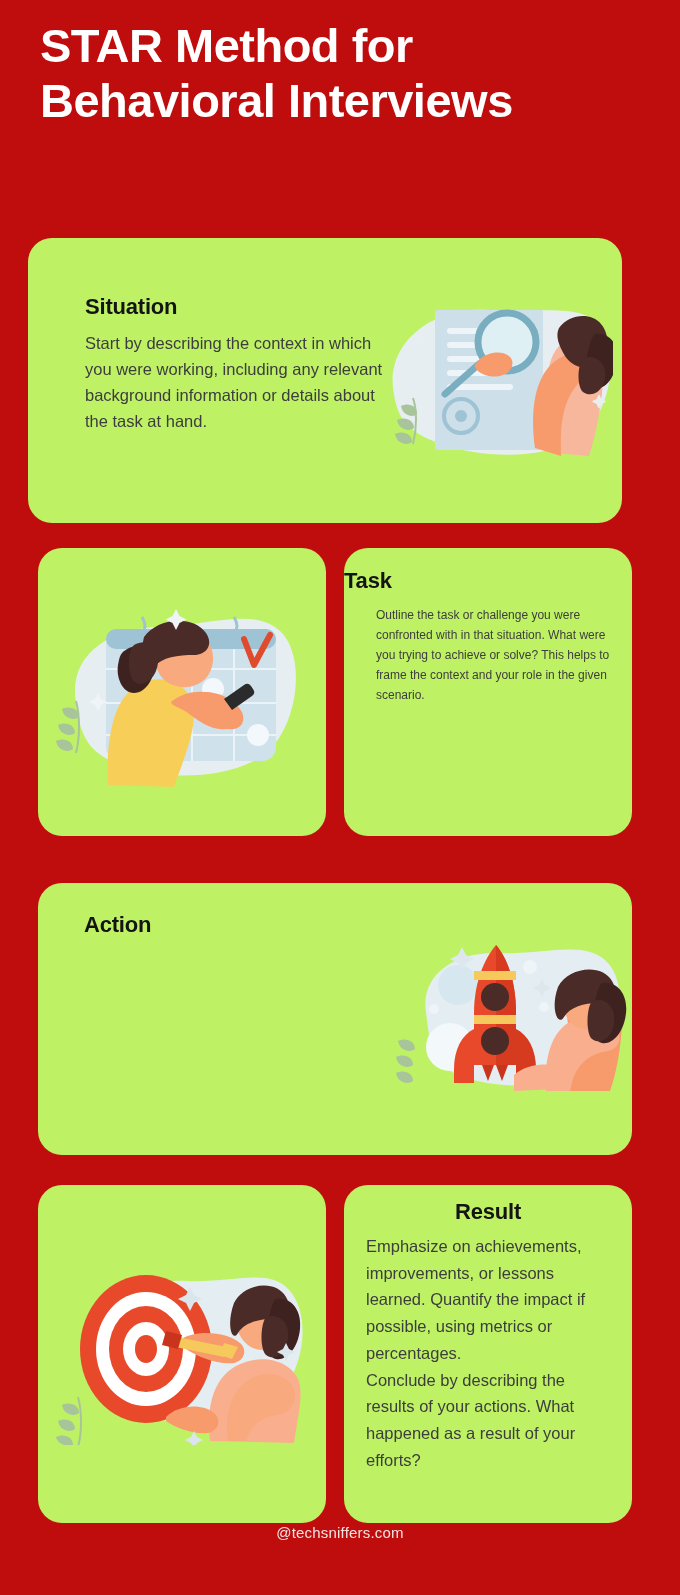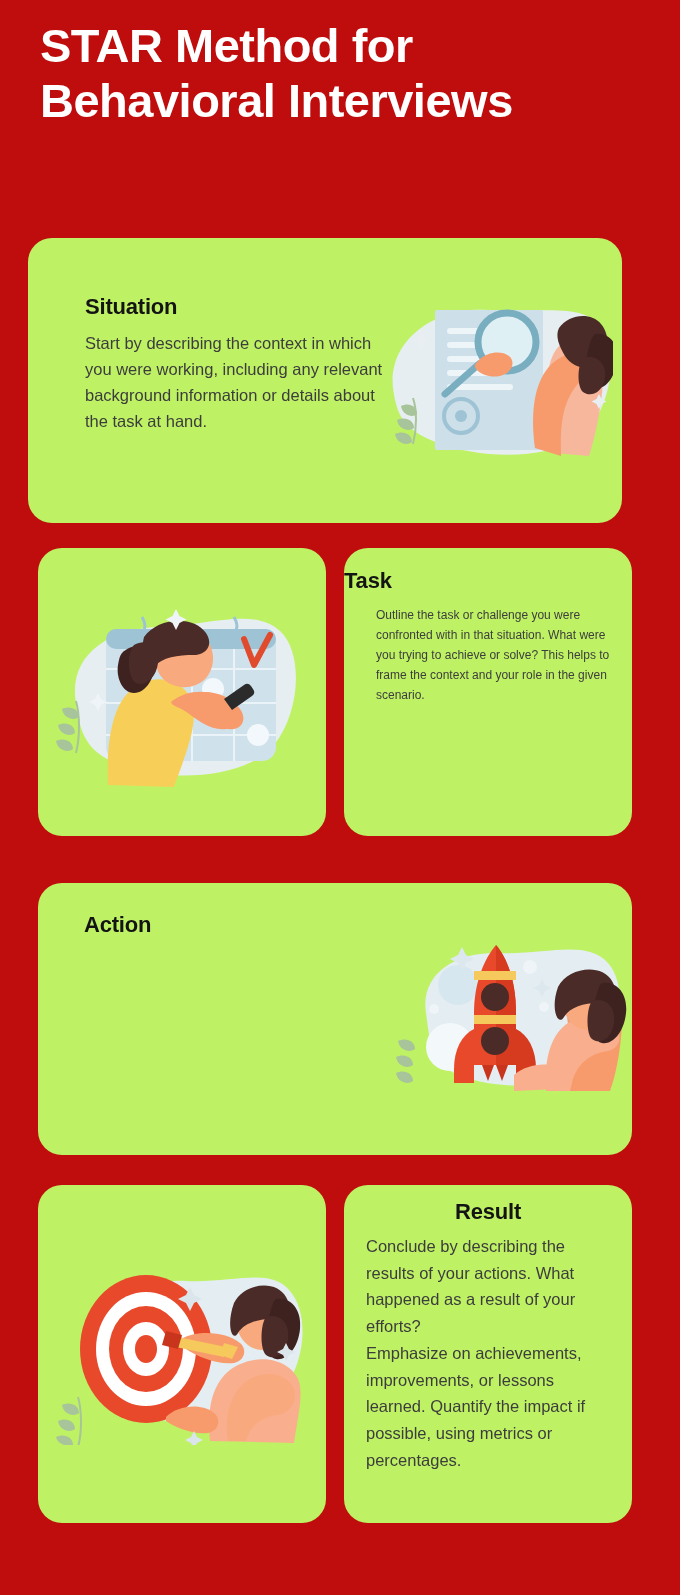--- a/index.html
+++ b/index.html
@@ -240,19 +240,20 @@
           <path d="M236 98 l3 6 6 3 -6 3 -3 6 -3 -6 -6 -3 6 -3 z"></path>
           <path d="M144 186 l3 6 6 3 -6 3 -3 6 -3 -6 -6 -3 6 -3 z"></path>
         </g>
       </svg>
     </div>
   </div>
 
   <div class="card card-4b">
     <div class="heading c4b-head">Result</div>
     <div class="body-text c4b-body">
+      <p>Emphasize on achievements, improvements, or lessons learned. Quantify the impact if possible, using metrics or percentages.</p>
       <p>Conclude by describing the results of your actions. What happened as a result of your efforts?</p>
-      <p>Emphasize on achievements, improvements, or lessons learned. Quantify the impact if possible, using metrics or percentages.</p>
-    </div>
-  </div>
-
+    </div>
+  </div>
+
+  <div class="footer">@techsniffers.com</div>
 
 </div>
 
 </body></html>

